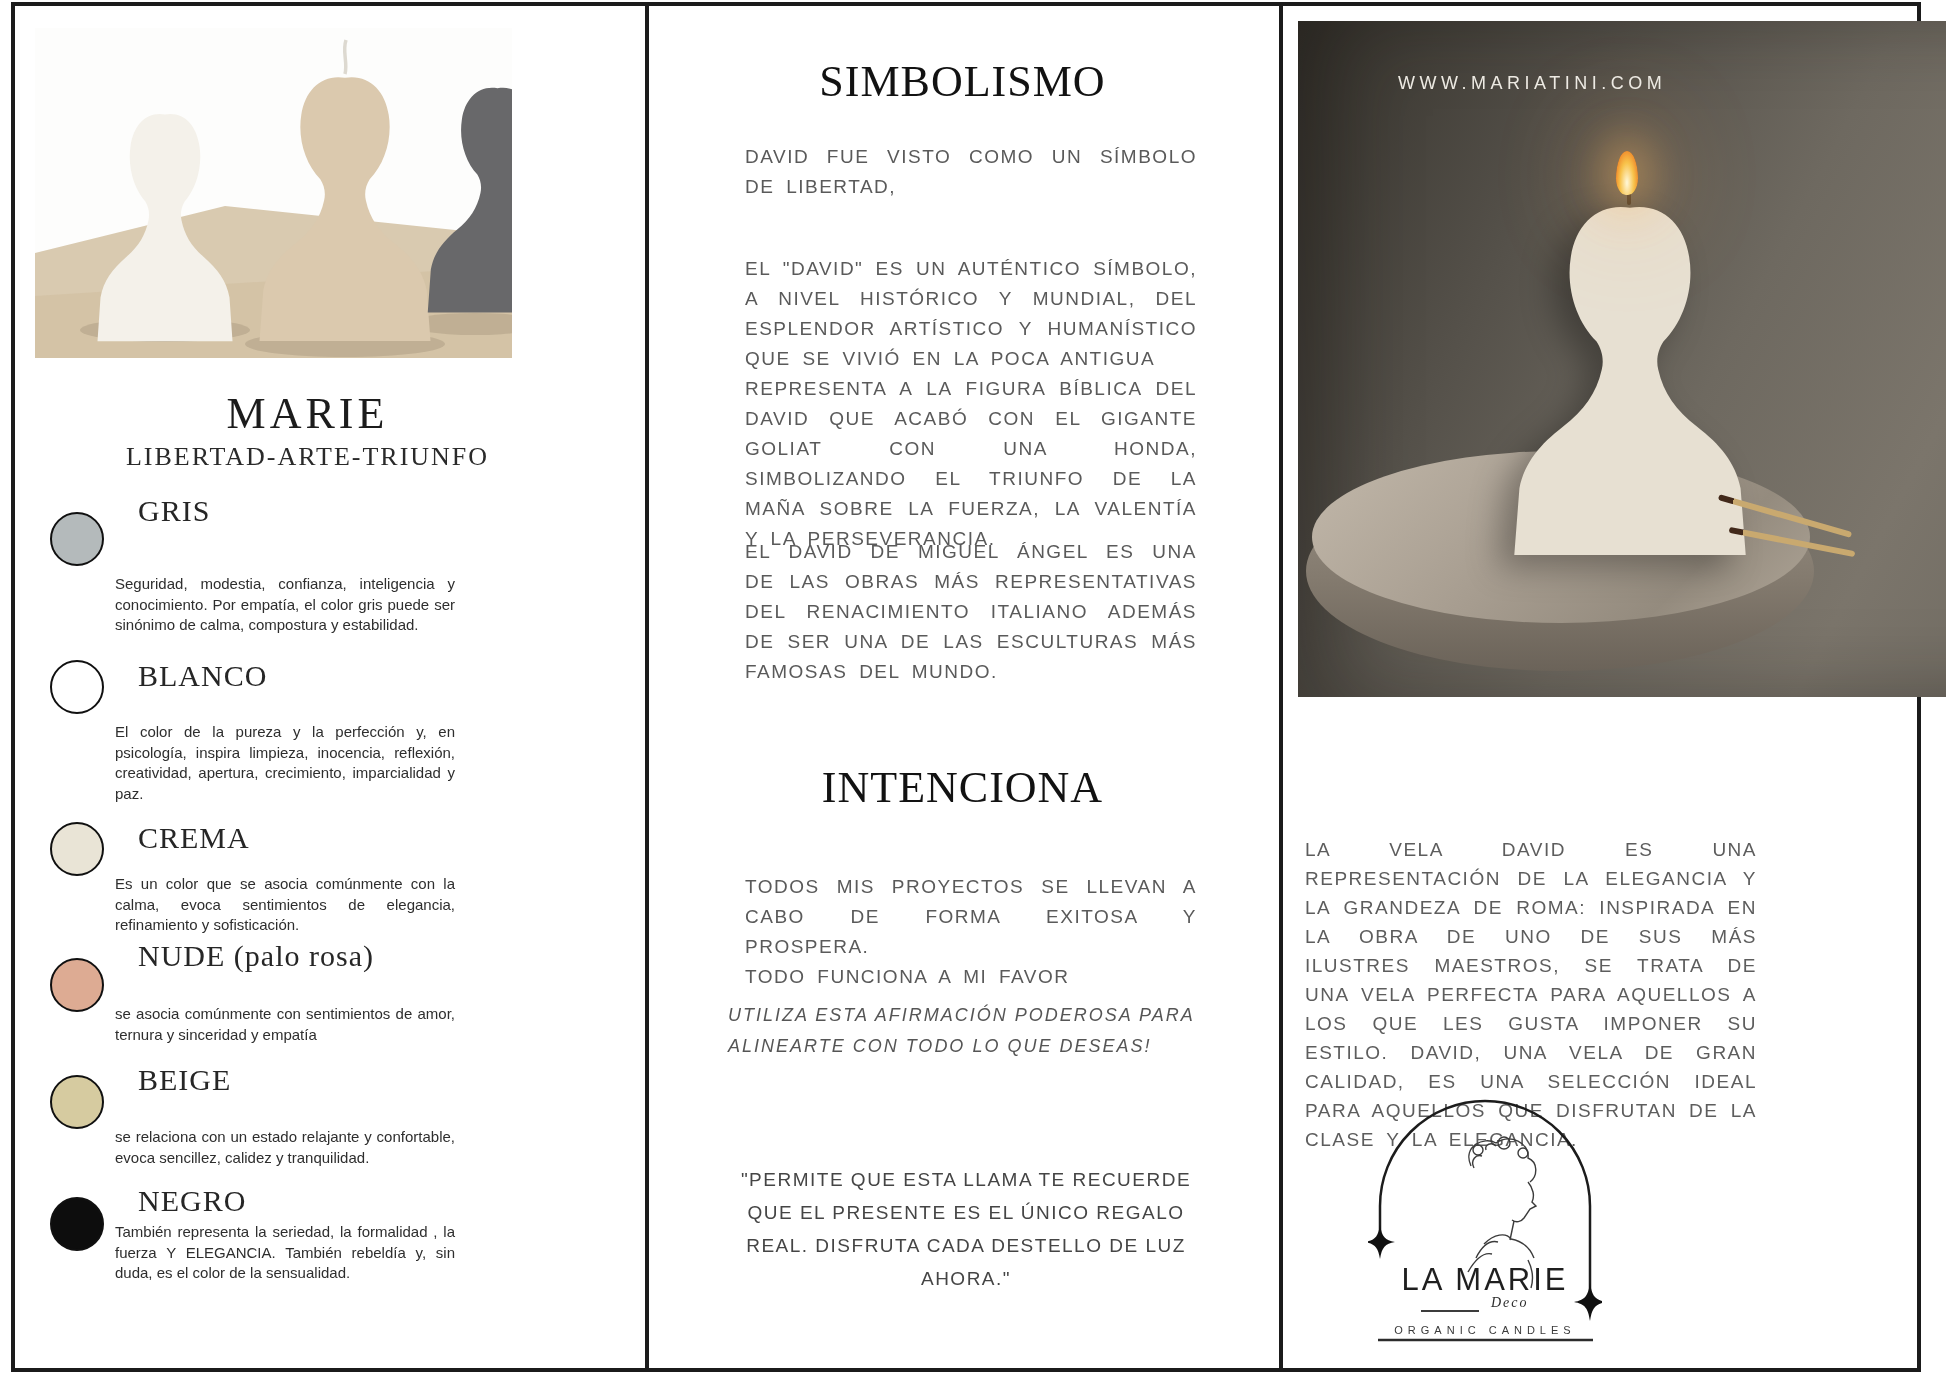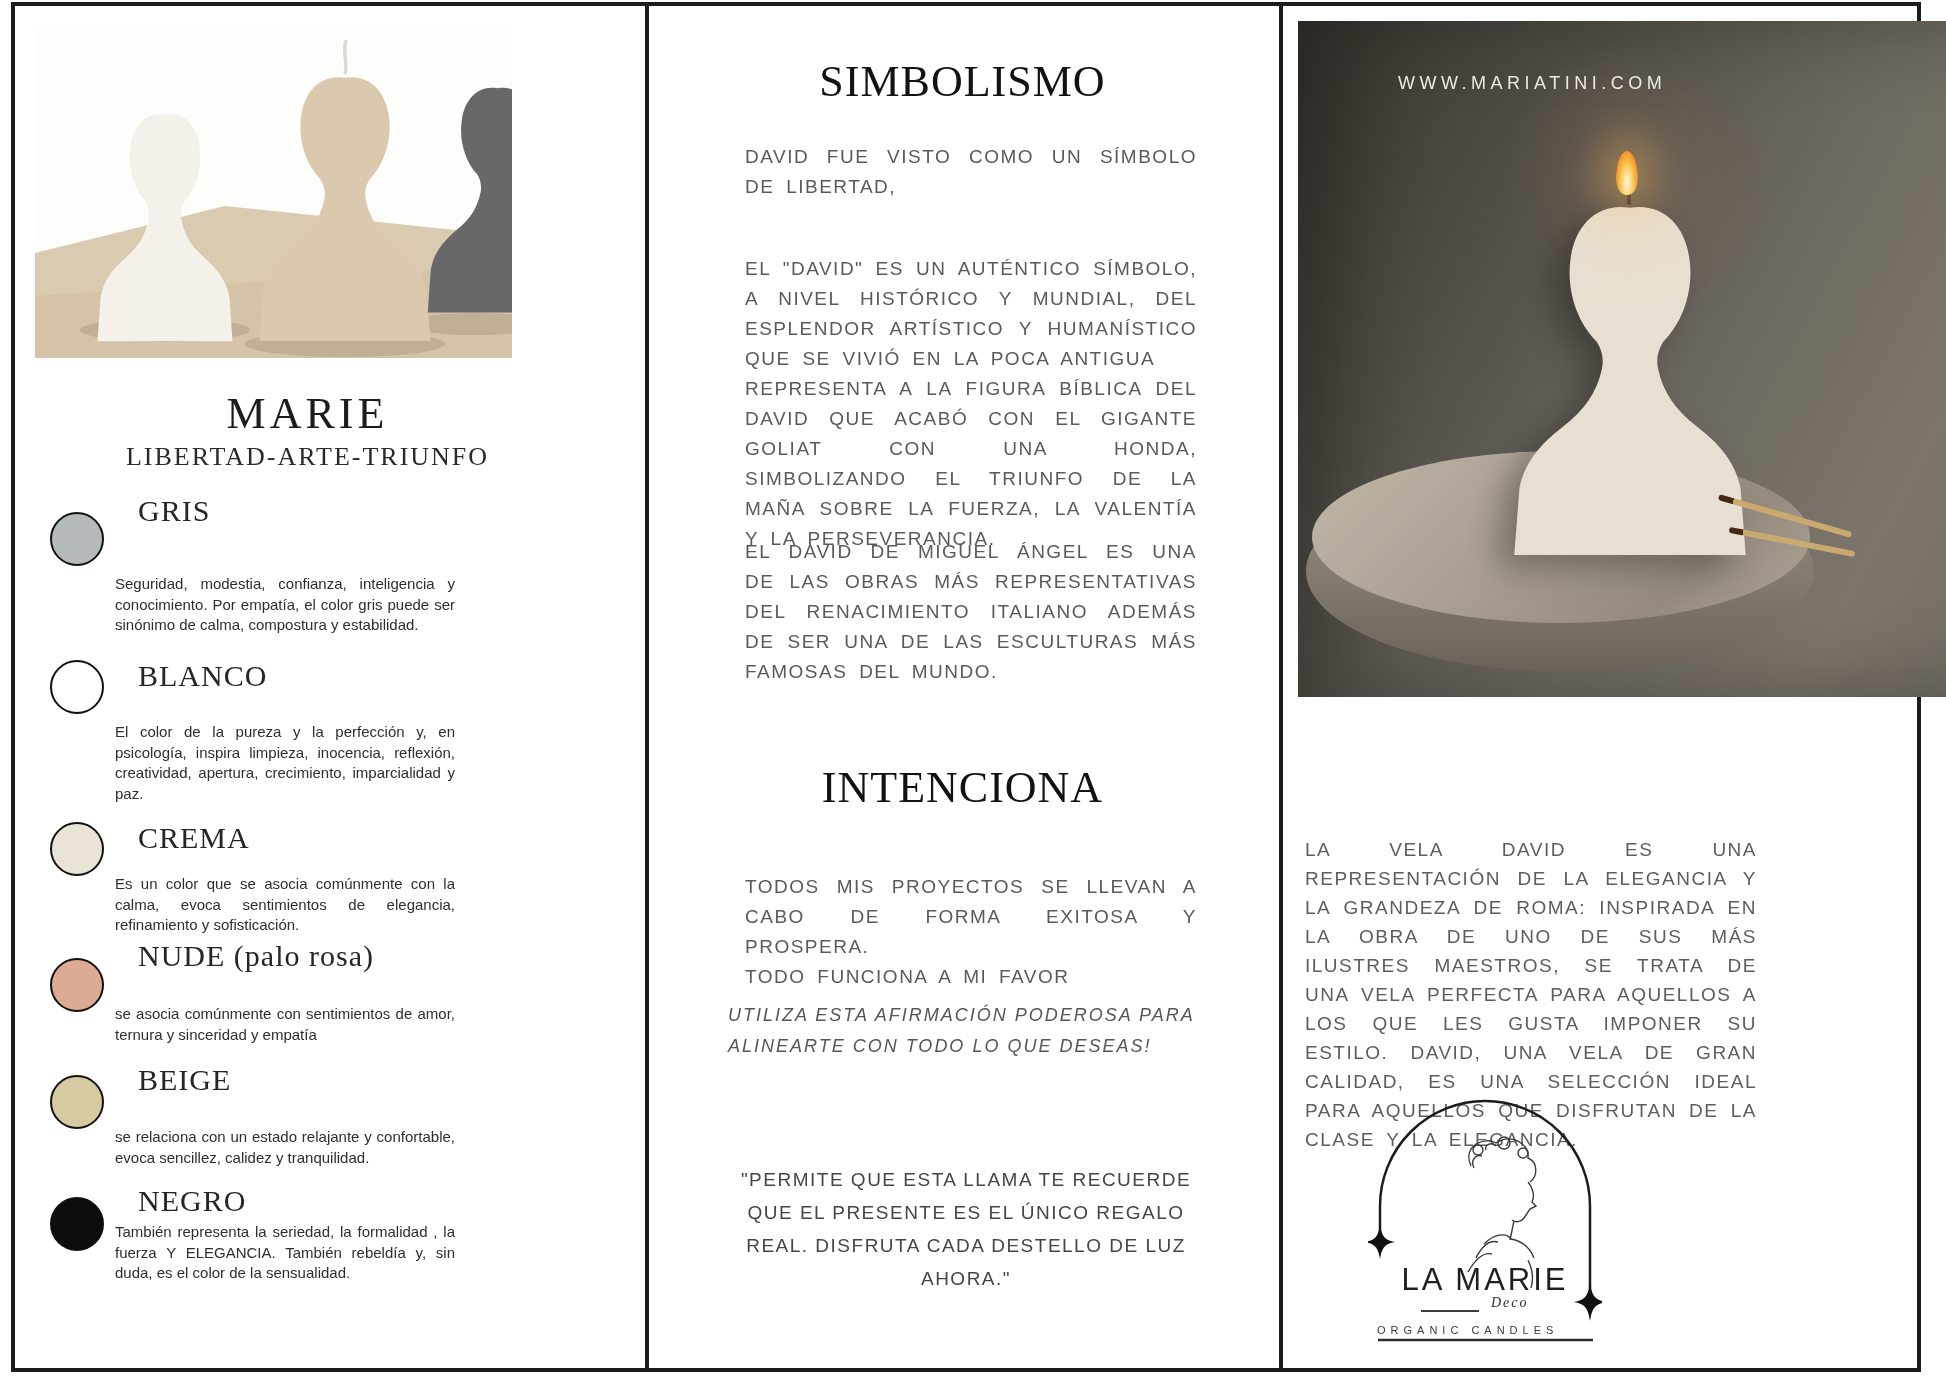--- a/index.html
+++ b/index.html
@@ -64,21 +64,21 @@
          font-family:"Liberation Serif", serif;font-weight:bold;font-size:35px;
          letter-spacing:1px;color:#121212;}
   .rpar{position:absolute;left:1305px;top:835px;width:452px;font-size:19px;line-height:29px;
         letter-spacing:1.5px;word-spacing:5px;text-align:justify;color:#5d5d5d;}
   .logoart{position:absolute;left:1368px;top:1090px;}
   .brand{position:absolute;left:1377px;top:1262px;width:216px;text-align:center;
          font-size:31px;letter-spacing:3px;color:#1f1f1f;}
   .decoline{position:absolute;left:1421px;top:1310px;width:58px;height:2px;background:#3c3c3c;}
   .deco{position:absolute;left:1491px;top:1295px;font-family:"Liberation Serif", serif;
         font-style:italic;font-size:14px;letter-spacing:2px;color:#2c2c2c;}
-  .tagline{position:absolute;left:1377px;top:1324px;width:216px;
+  .tagline{position:absolute;left:1377px;top:1324px;width:216px;text-align:center;
            font-size:11px;letter-spacing:5px;color:#3a3a3a;}
   .gift{position:absolute;left:1618px;top:1185px;width:310px;text-align:center;
         font-size:17.5px;line-height:25px;color:#1d1d1d;}
 </style>
 </head>
 <body>
 
 <svg width="0" height="0" style="position:absolute">
   <defs>
     <path id="bustSil" d="M50,5 C38,3 29,11 27,24 C25,36 29,49 37,57 C39,60 40,64 39,68 C37,77 32,84 24,90 C15,97 9,104 7,114 L5,140 L95,140 L93,114 C91,104 85,97 76,90 C68,84 63,77 61,68 C60,64 61,60 63,57 C71,49 75,36 73,24 C71,11 62,3 50,5 Z"></path>

